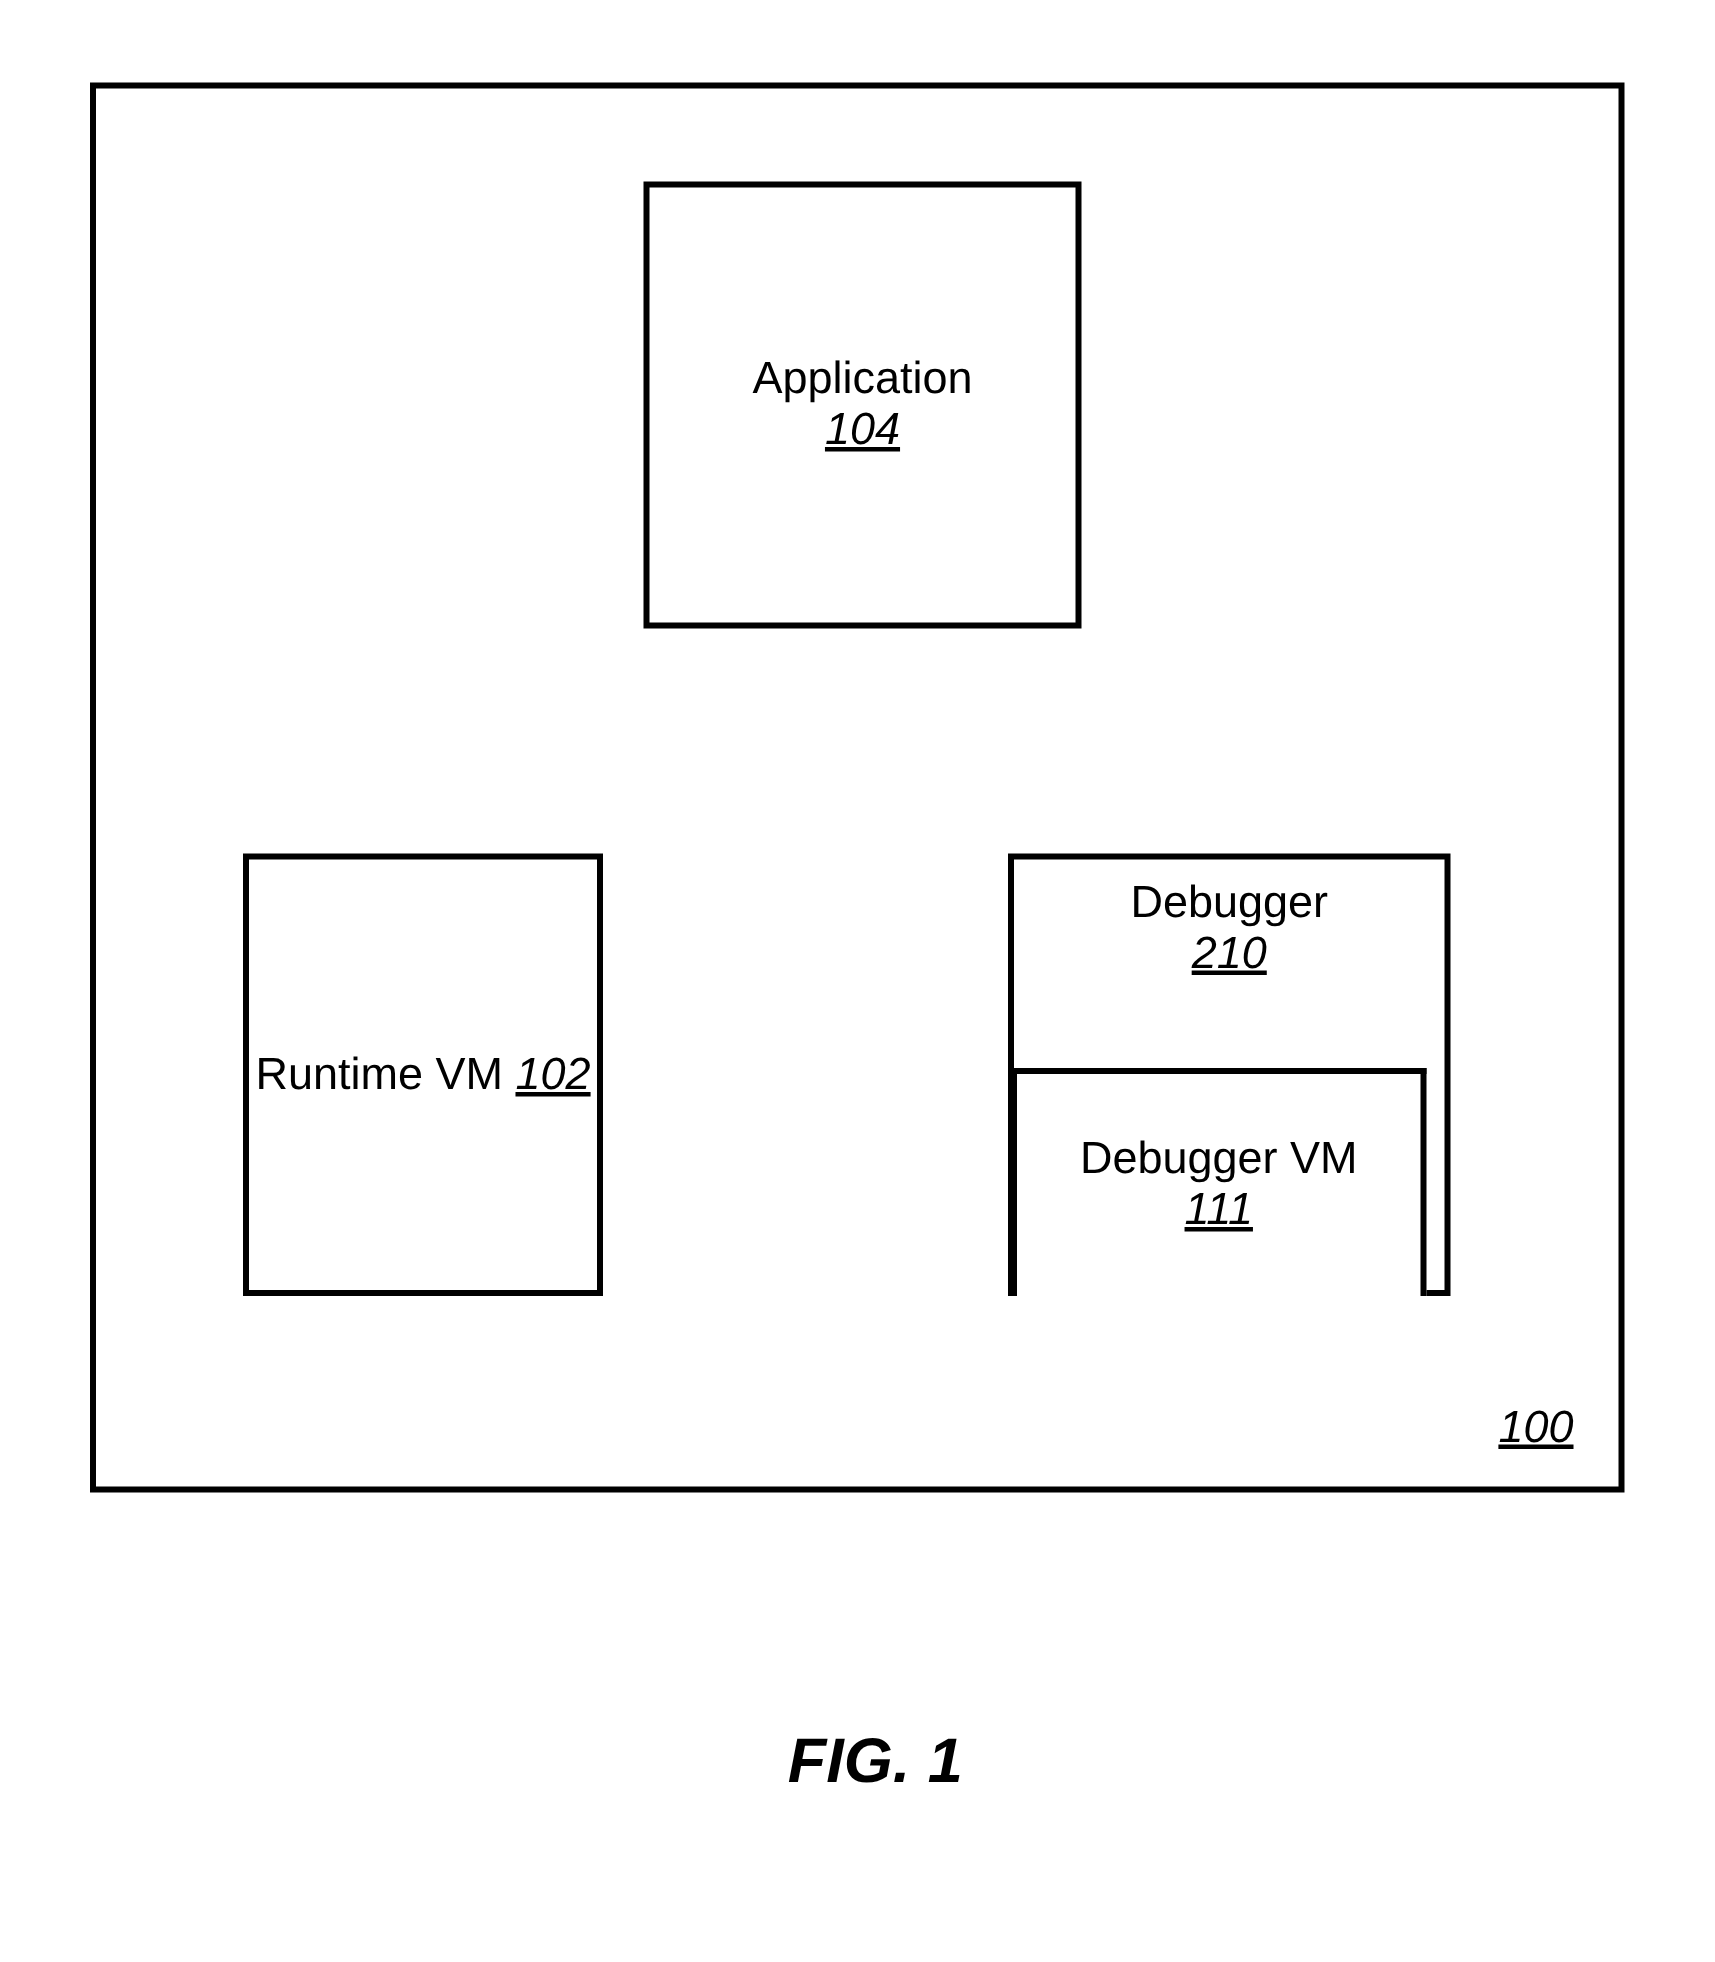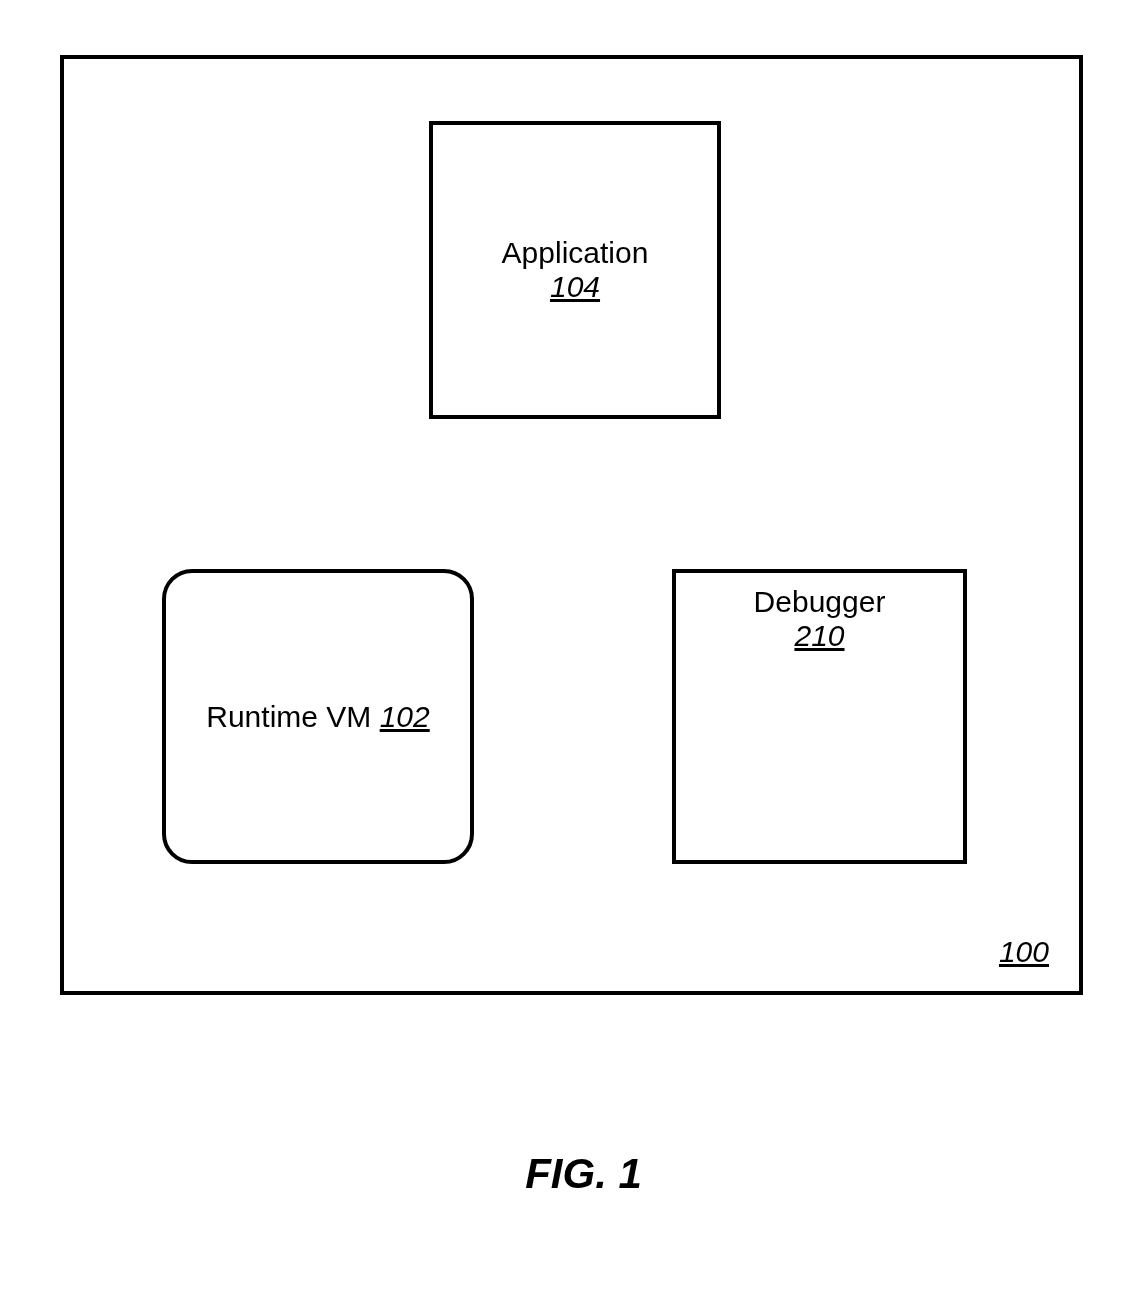--- a/index.html
+++ b/index.html
@@ -34,23 +34,22 @@
     }
     .application-box {
       left: 365px;
       top: 62px;
       width: 292px;
       height: 298px;
     }
     .runtime-box {
       left: 98px;
       top: 510px;
-      width: 312px;
+      width: 240px;
       height: 295px;
-      border-radius: 30px;
     }
     .debugger-box {
       left: 608px;
       top: 510px;
       width: 295px;
       height: 295px;
       justify-content: flex-start;
     }
     .debugger-inner {
       margin-top: 12px;
@@ -117,17 +116,21 @@
     </div>
   </div>
 
   <div class="box debugger-box">
     <div class="debugger-inner">
       <div>Debugger</div>
       <div class="ref">210</div>
     </div>
   </div>
 
+  <div class="debugger-vm-box">
+    <div>Debugger VM</div>
+    <div class="ref">111</div>
+  </div>
 
   <div class="container-ref">100</div>
 </div>
 
 <div class="caption">FIG. 1</div>
 
 </body></html>

